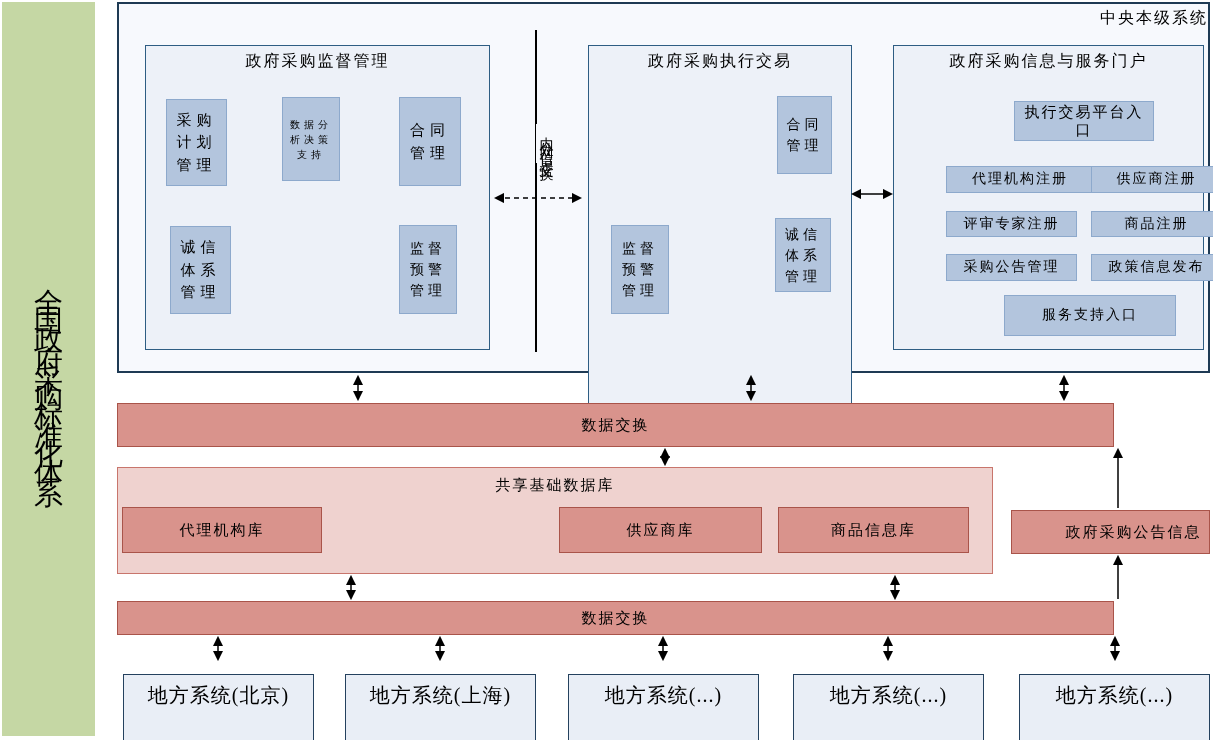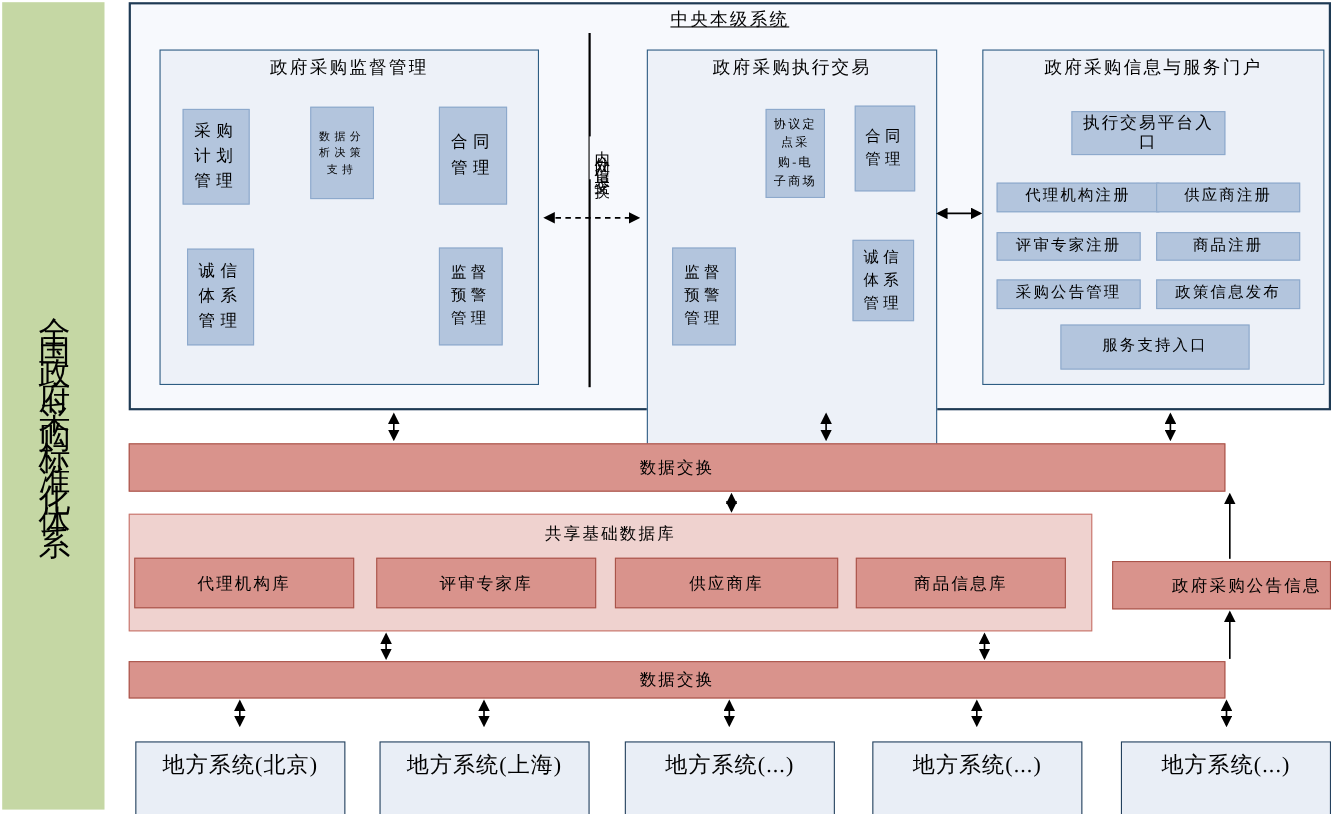--- a/index.html
+++ b/index.html
@@ -17,41 +17,41 @@
     writing-mode: vertical-rl; text-align: center;
     font-size: 29px; letter-spacing: 19px; line-height: 93px;
   }
 
   
   #central {
     left: 117px; top: 2px; width: 1093px; height: 371px;
     background: #f7f9fd; border: 2px solid #1e3a54;
   }
   .central-title {
-    left: 0; top: 4px; width: 100%; text-align: center;
-    font-size: 16px; letter-spacing: 2px; text-decoration: underline;
+    left: 0; top: 4px; width: 100%; text-align: right;
+    font-size: 16px; letter-spacing: 2px;
   }
   .panel {
     background: #edf1f8; border: 1.5px solid #2e5d83;
   }
   .panel-title {
     left: 0; top: 5px; width: 100%; text-align: center;
     font-size: 16px; letter-spacing: 2px;
   }
   .module {
     background: #b3c5dd; border: 1px solid #8da9cc;
     display: flex; align-items: center; justify-content: center;
     text-align: center; font-size: 15px; letter-spacing: 5px;
     line-height: 1.5; padding: 0 6px;
   }
   .module.small {
     font-size: 11px; letter-spacing: 2px; padding: 0 4px; line-height: 1.55;
   }
   .module.wide {
-    letter-spacing: 2px; font-size: 14px; padding: 0 2px; line-height: 1.2;
+    letter-spacing: 2px; font-size: 14px; padding: 0 2px; line-height: 1.2; margin-left: 40px;
   }
 
   
   #divider-line { background: #000; width: 2px; }
   #divider-label {
     writing-mode: vertical-rl; text-align: center;
     font-size: 14px; letter-spacing: 5px; line-height: 20px;
     background: #f7f9fd; padding: 2px 0; width: 20px;
   }
 
@@ -105,21 +105,20 @@
       <div class="abs module" style="left:253px; top:51px; width:62px; height:89px;">合同管理</div>
       <div class="abs module" style="left:24px; top:180px; width:61px; height:88px;">诚信体系管理</div>
       <div class="abs module" style="left:253px; top:179px; width:58px; height:89px; letter-spacing:4px; font-size:14px;">监督预警管理</div>
     </div>
 
     <div id="divider-line" class="abs" style="left:416px; top:26px; height:322px;"></div>
     <div id="divider-label" class="abs" style="left:417px; top:120px;">内外网信息交换</div>
 
     <div class="abs panel" style="left:469px; top:41px; width:264px; height:372px;">
       <div class="abs panel-title">政府采购执行交易</div>
-      <div class="abs module small" style="left:107px; top:53px; width:54px; height:81px;">协议定点采购-电子商场</div>
       <div class="abs module" style="left:188px; top:50px; width:55px; height:78px; letter-spacing:4px; font-size:14px;">合同管理</div>
       <div class="abs module" style="left:22px; top:179px; width:58px; height:89px; letter-spacing:4px; font-size:14px;">监督预警管理</div>
       <div class="abs module" style="left:186px; top:172px; width:56px; height:74px; letter-spacing:4px; font-size:14px;">诚信体系管理</div>
     </div>
 
     <div class="abs panel" style="left:774px; top:41px; width:311px; height:305px;">
       <div class="abs panel-title">政府采购信息与服务门户</div>
       <div class="abs module wide" style="left:80px; top:55px; width:140px; height:40px; font-size:15px;">执行交易平台入口</div>
       <div class="abs module wide" style="left:12px; top:120px; width:148px; height:27px;">代理机构注册</div>
       <div class="abs module wide" style="left:157px; top:120px; width:131px; height:27px;">供应商注册</div>
@@ -129,21 +128,20 @@
       <div class="abs module wide" style="left:157px; top:208px; width:131px; height:27px;">政策信息发布</div>
       <div class="abs module wide" style="left:70px; top:249px; width:172px; height:41px;">服务支持入口</div>
     </div>
   </div>
 
   <div class="abs exchange-bar" style="top:403px; height:44px;">数据交换</div>
 
   <div id="dbbox" class="abs">
     <div class="abs db-title">共享基础数据库</div>
     <div class="abs db-item" style="left:4px; top:39px; width:200px; height:46px;">代理机构库</div>
-    <div class="abs db-item" style="left:224px; top:39px; width:200px; height:46px;">评审专家库</div>
     <div class="abs db-item" style="left:441px; top:39px; width:203px; height:46px;">供应商库</div>
     <div class="abs db-item" style="left:660px; top:39px; width:191px; height:46px;">商品信息库</div>
   </div>
 
   <div id="announce" class="abs" style="left:1011px; top:510px; width:199px; height:44px;padding-left:46px;">政府采购公告信息</div>
 
   <div class="abs exchange-bar" style="top:601px; height:34px;">数据交换</div>
 
   <div class="abs local-box" style="left:123px;">地方系统(北京)</div>
   <div class="abs local-box" style="left:345px;">地方系统(上海)</div>

